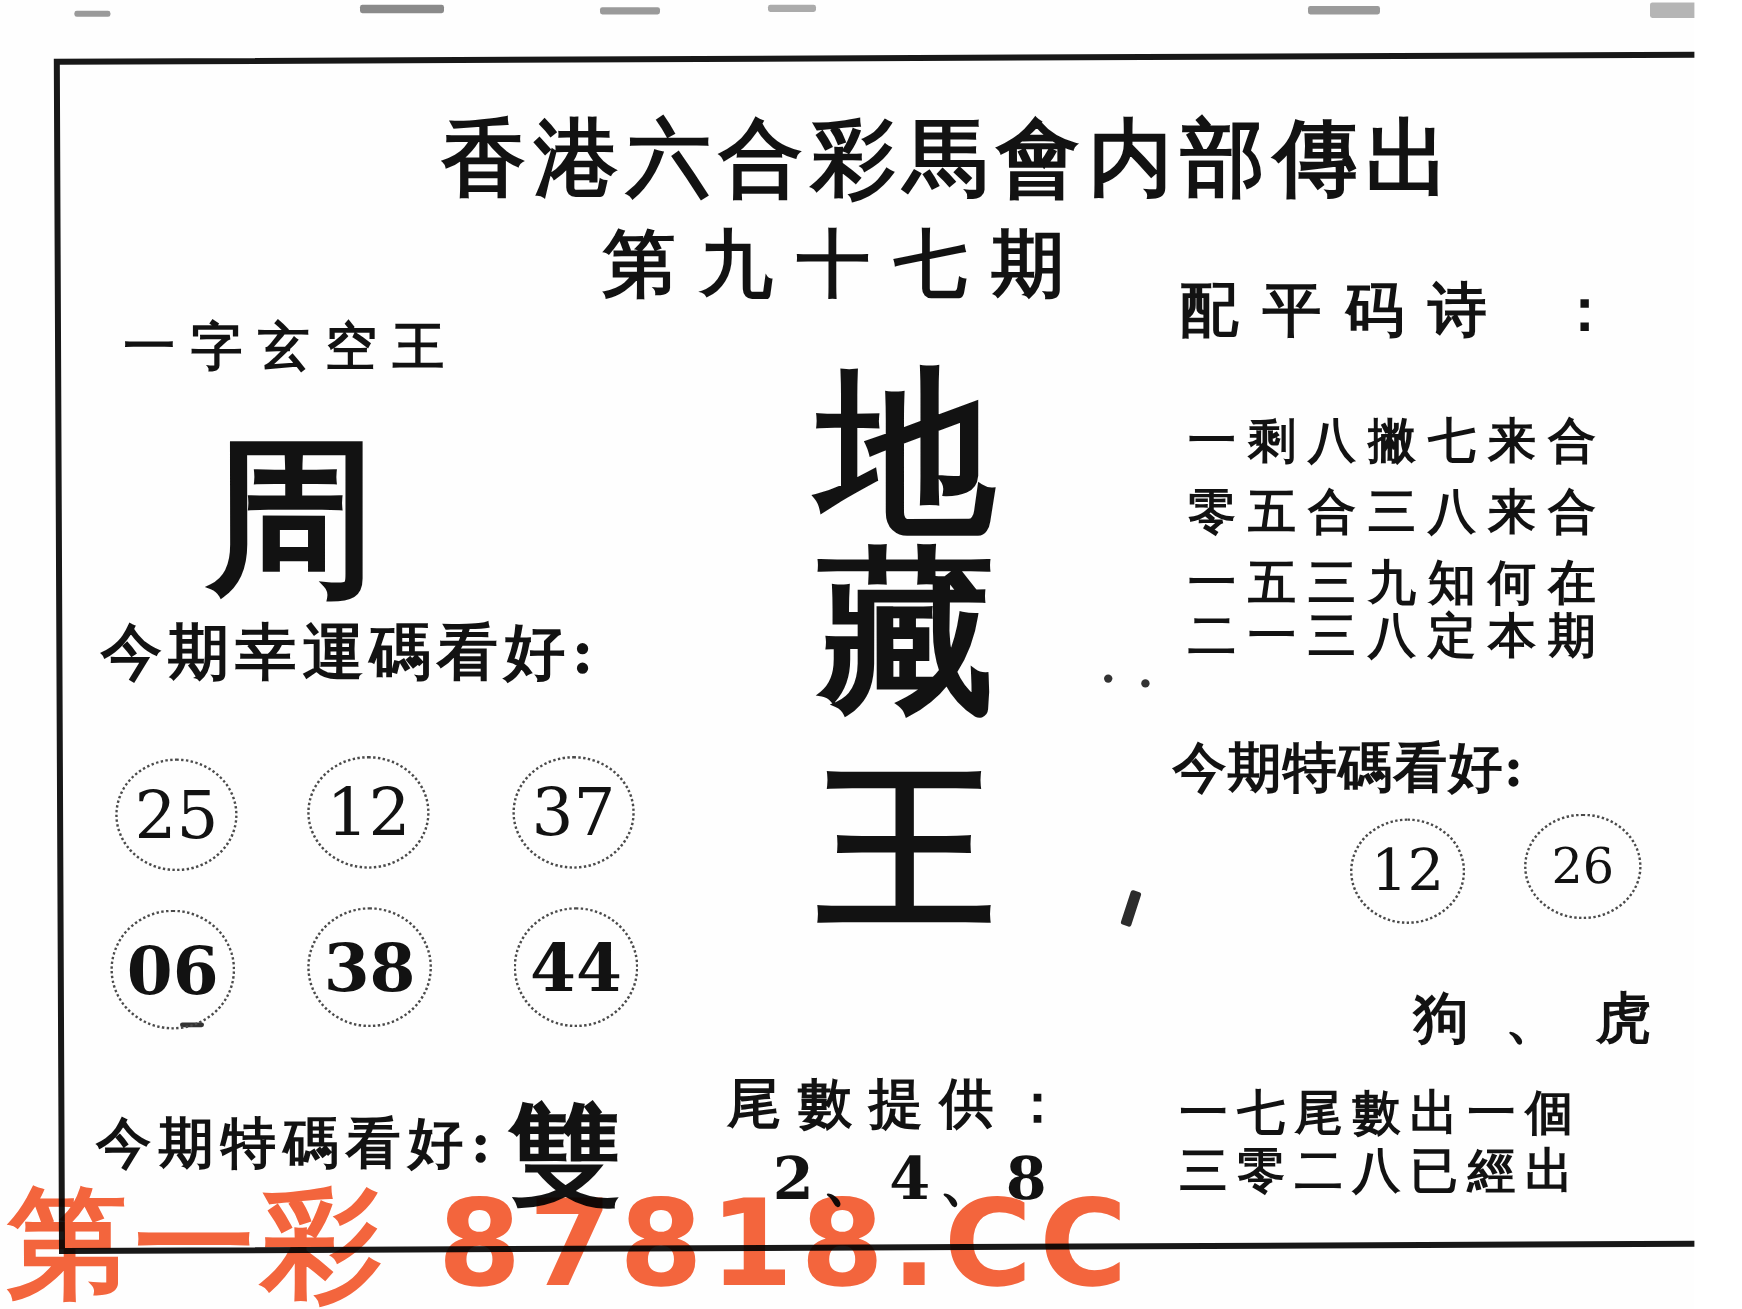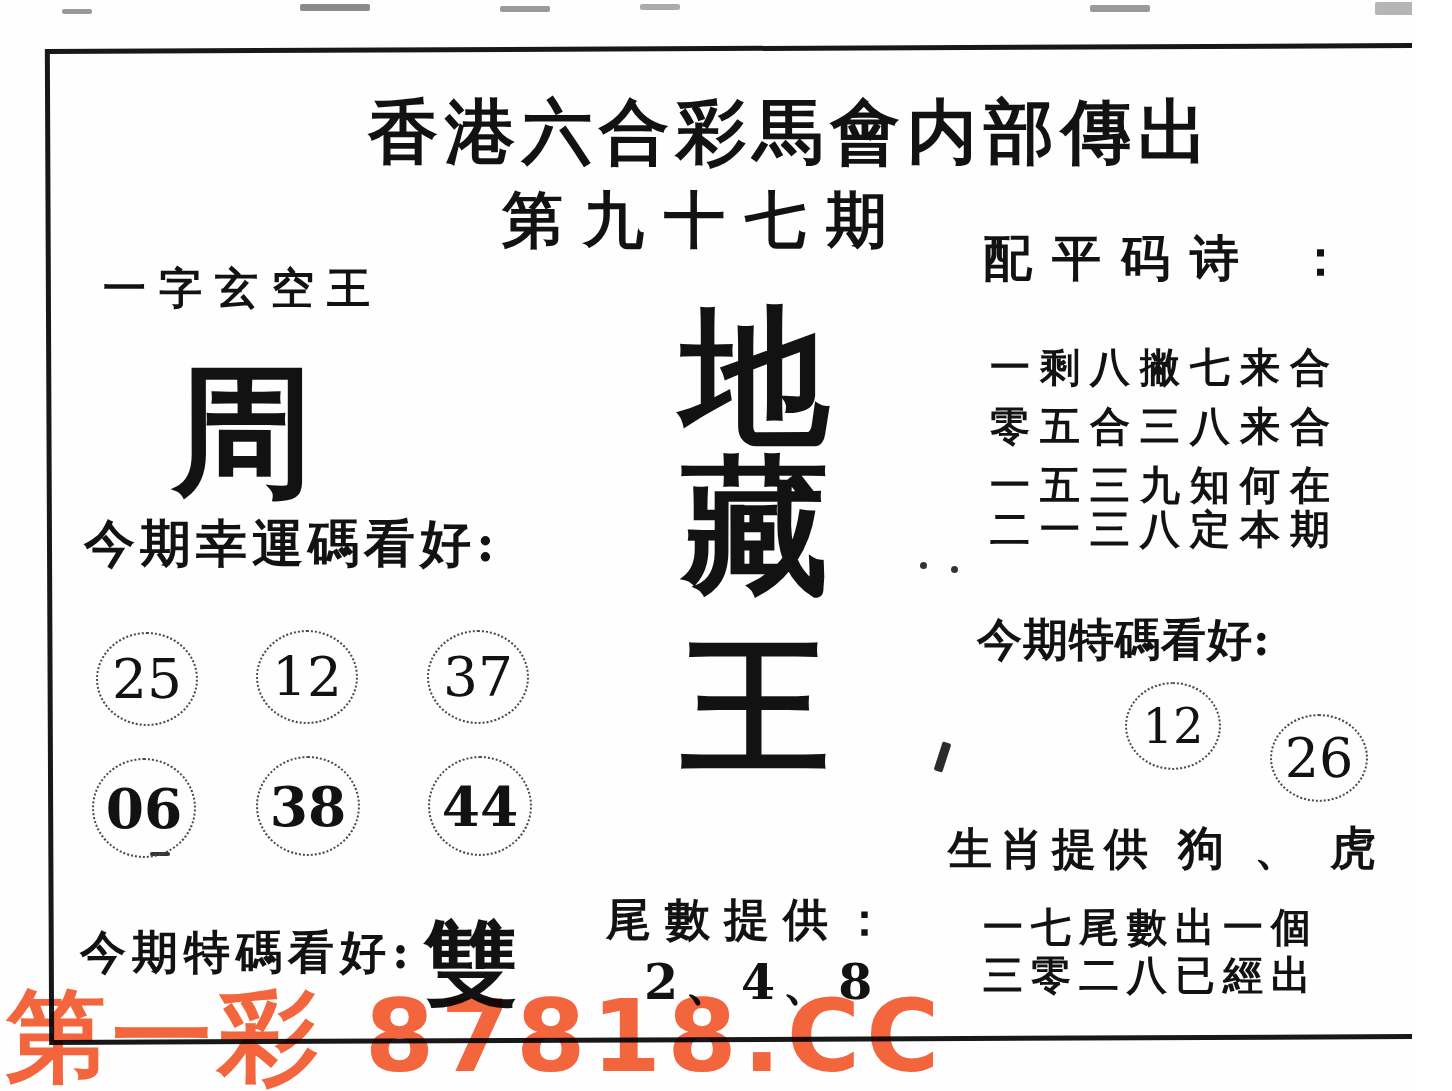--- a/index.html
+++ b/index.html
@@ -88,25 +88,24 @@
   <div class="abs cjk" id="poem-title">配平码诗 ：</div>
   <div class="abs cjk poem-line" style="top:340px;">一剩八撇七来合</div>
   <div class="abs cjk poem-line" style="top:399px;">零五合三八来合</div>
   <div class="abs cjk poem-line" style="top:458px;">一五三九知何在</div>
   <div class="abs cjk poem-line" style="top:502px;">二一三八定本期</div>
 
   <div class="abs cjk" id="special-label">今期特碼看好:</div>
   <div class="abs num-circle" style="left:1125px;top:682px;width:92px;height:84px;font-size:48px;">
       <span>12</span>
     </div>
-  <div class="abs num-circle" style="left:1270px;top:714px;width:94px;height:84px;font-size:54px;">
+  <div class="abs num-circle" style="left:1270px;top:678px;width:94px;height:84px;font-size:41px;">
       <span>26</span>
     </div>
 
-  <div class="abs cjk" id="zodiac-label">生肖提供</div>
   <div class="abs cjk" id="zodiac-value">狗、虎</div>
 
   <div class="abs cjk tail-note" style="top:948px;">三零二八已經出</div>
   <div class="abs cjk tail-note" style="top:900px;">一七尾數出一個</div>
 
   <div class="abs cjk" id="tail-label">尾數提供：</div>
   <div class="abs cjk" id="tail-numbers">2、4、8</div>
 
   <div class="abs" id="watermark" style="color: rgb(244, 101, 61);">第一彩 87818.CC</div>
 

